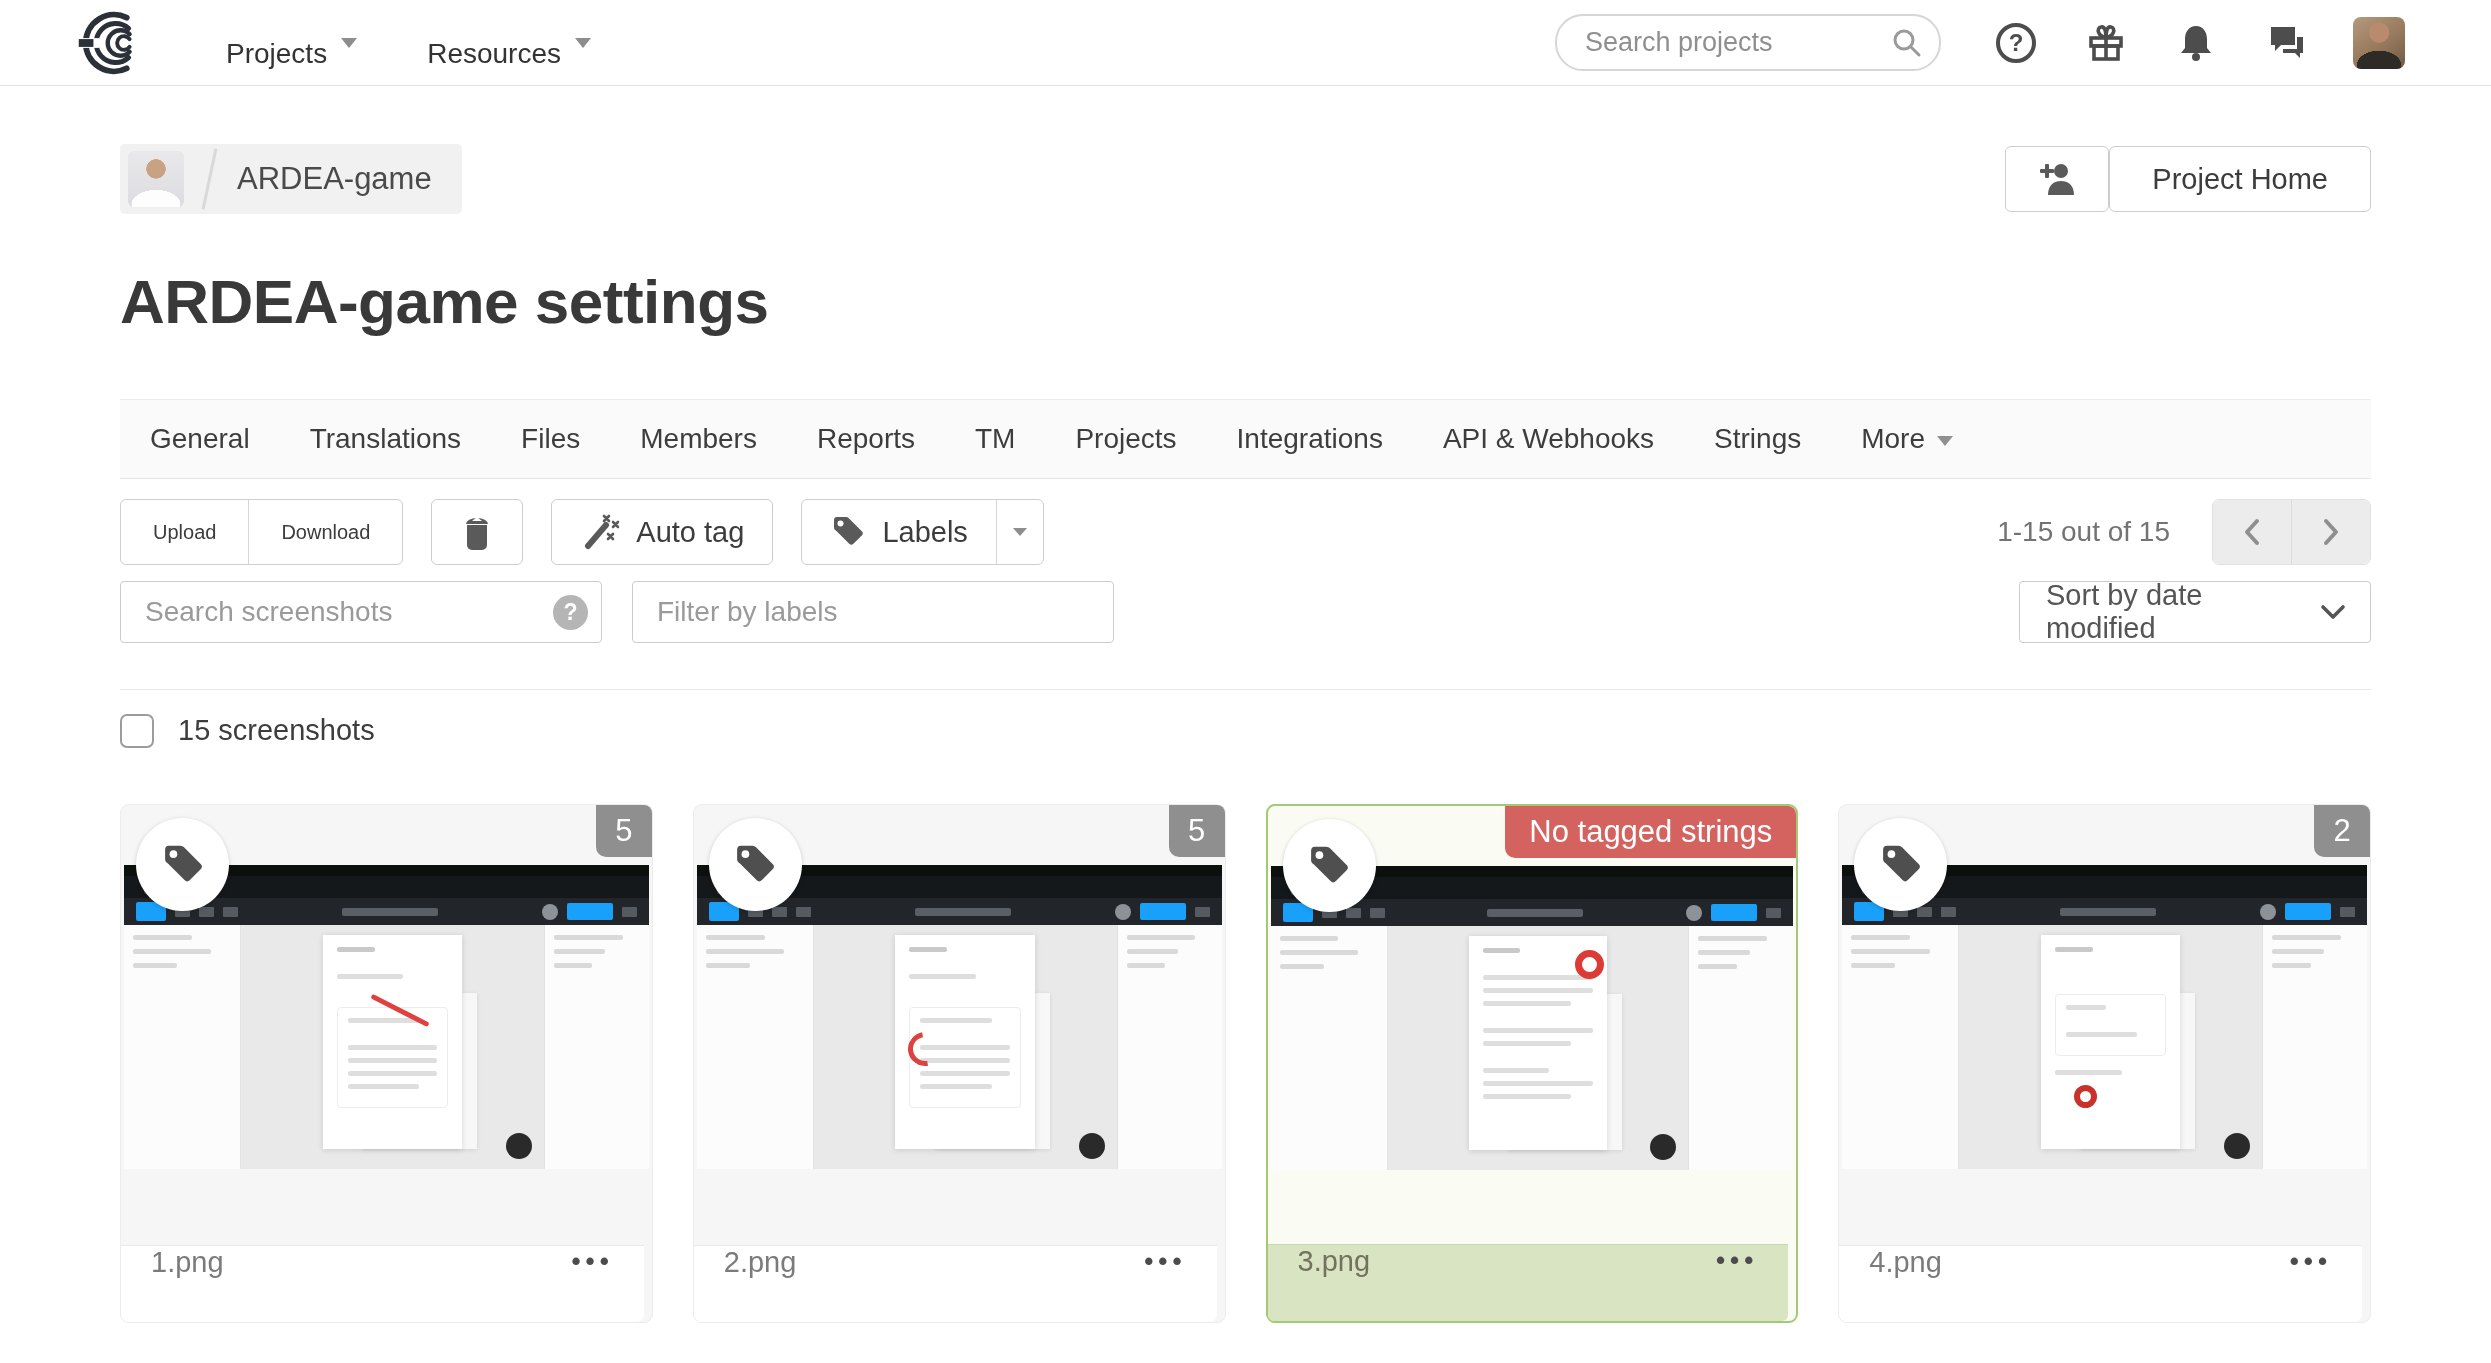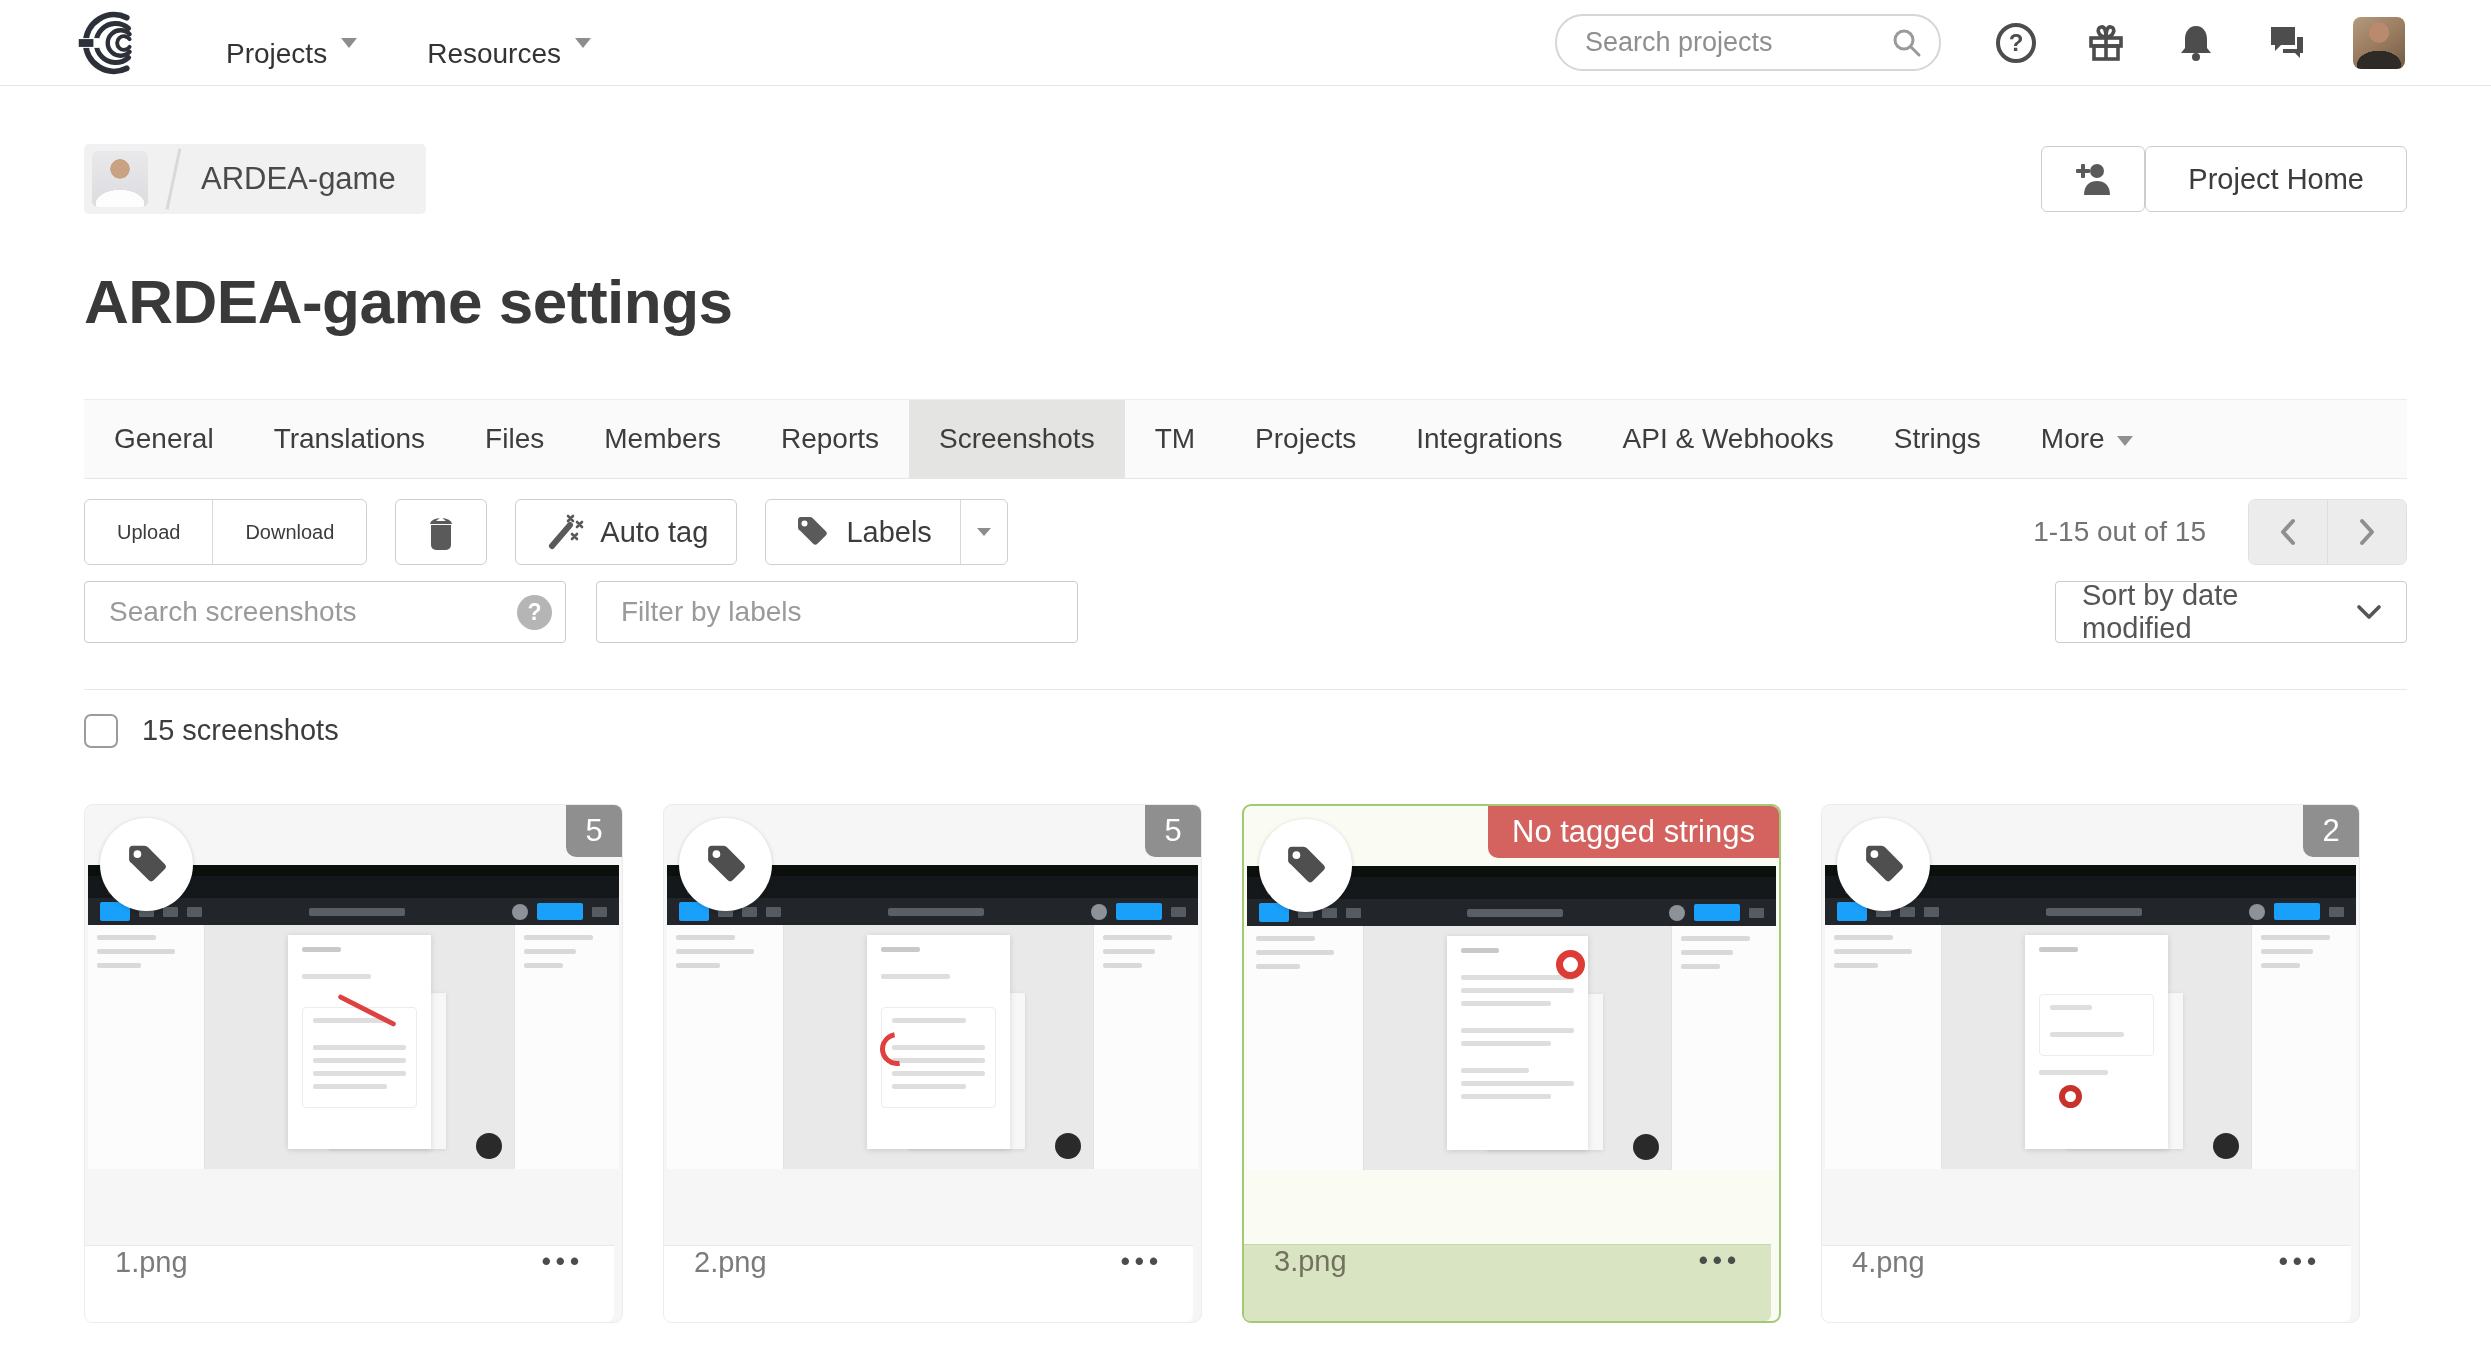--- a/index.html
+++ b/index.html
@@ -25,21 +25,21 @@
   .search-pill .mag{position:absolute;right:16px;top:10px;}
   .topicons{display:flex;align-items:center;gap:44px;margin-left:52px;}
   .ticon{width:46px;height:46px;display:grid;place-items:center;cursor:pointer;}
   .avatar-top{width:52px;height:52px;border-radius:8px;cursor:pointer;
     background:
       radial-gradient(circle at 50% 30%, #b98a6d 0 22%, rgba(0,0,0,0) 23%),
       radial-gradient(ellipse 70% 45% at 50% 92%, #2e2a26 0 60%, rgba(0,0,0,0) 61%),
       linear-gradient(145deg,#b59a7e 0%,#96785c 55%,#6f5a44 100%);
   }
   
-  .content{padding:0 84px;}
+  .content{padding:0 120px;}
   .crumb-row{margin-top:58px;display:flex;justify-content:space-between;align-items:center;height:70px;}
   .crumb{display:inline-flex;align-items:center;background:#f1f1f1;border-radius:5px;height:70px;
     padding-right:30px;cursor:pointer;}
   .avatar-sm{width:56px;height:56px;border-radius:6px;margin-left:8px;
     background:
       radial-gradient(circle at 50% 32%, #c9a183 0 20%, rgba(0,0,0,0) 21%),
       radial-gradient(ellipse 72% 42% at 50% 95%, #fdfdfd 0 60%, rgba(0,0,0,0) 61%),
       linear-gradient(#e9e9ec,#dcdce0);}
   .crumb-slash{width:3px;height:62px;background:#d9d9d9;transform:rotate(12deg);margin:0 26px 0 24px;}
   .crumb-name{font-size:31px;color:#4a4a4a;}
@@ -238,23 +238,20 @@
       </div>
     <div class="tab">
         <span>Files</span>
       </div>
     <div class="tab">
         <span>Members</span>
       </div>
     <div class="tab">
         <span>Reports</span>
       </div>
-    <div class="tab active">
-        <span>Screenshots</span>
-      </div>
     <div class="tab">
         <span>TM</span>
       </div>
     <div class="tab">
         <span>Projects</span>
       </div>
     <div class="tab">
         <span>Integrations</span>
       </div>
     <div class="tab">

